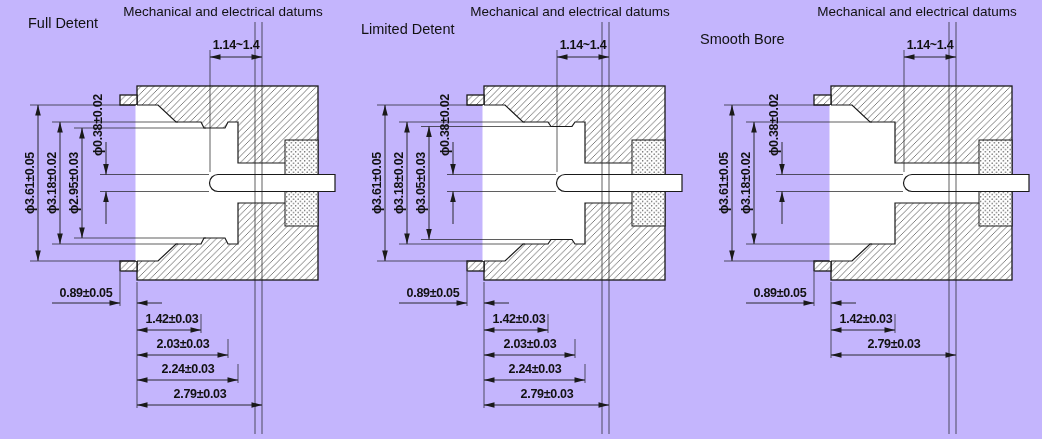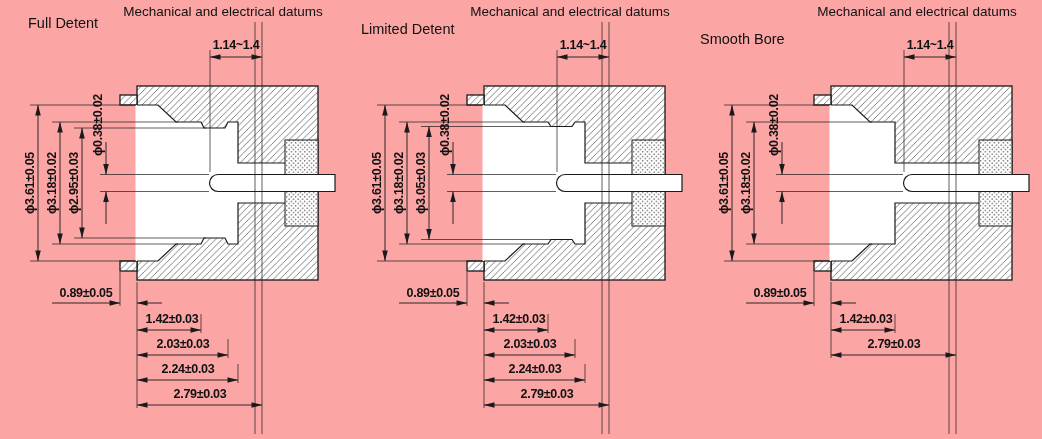--- a/index.html
+++ b/index.html
@@ -1,17 +1,17 @@
 <!DOCTYPE html>
 <html><head>
 <meta charset="utf-8">
 <style>
   html,body{margin:0;padding:0;background:#fff;}
   body{width:1042px;height:439px;overflow:hidden;font-family:"Liberation Sans",sans-serif;}
-  .sheet{display:flex;flex-direction:row;width:1042px;height:439px;background:#fca5a5;}
+  .sheet{display:flex;flex-direction:row;width:1042px;height:439px;background:#c4b5fd;}
   svg.panel{display:block;flex:0 0 auto;}
   .body{fill:url(#hatch);stroke:#1a1a1a;stroke-width:1.3;}
   .cut{fill:#fff;stroke:none;}
   .edge{fill:none;stroke:#1a1a1a;stroke-width:1.2;}
   .diel{fill:url(#dots);stroke:#1a1a1a;stroke-width:1;}
   .pinfill{fill:#fff;stroke:#1a1a1a;stroke-width:1.2;}
   .thin line, line.thin{stroke:#1a1a1a;stroke-width:0.7;}
   .dim{stroke:#1a1a1a;stroke-width:0.9;fill:none;}
   text{fill:#111;}
   .lbl{font-size:14.5px;}

